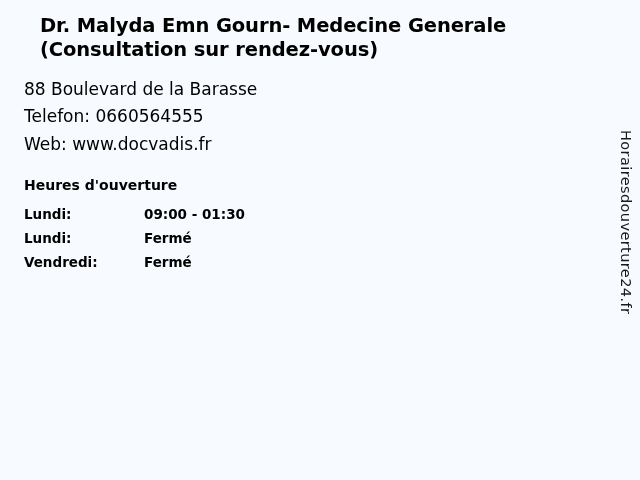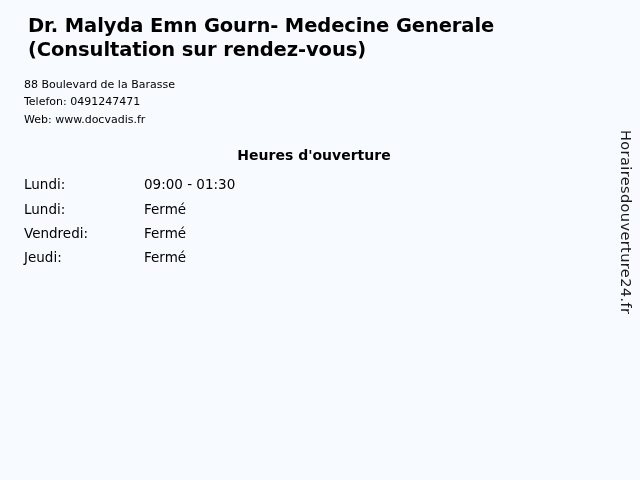--- a/index.html
+++ b/index.html
@@ -23,40 +23,40 @@
     position: absolute;
     left: 24px;
     top: 14px;
     width: 580px;
   }
   .title {
     font-size: 19.5px;
     font-weight: bold;
     line-height: 1.22;
     letter-spacing: -0.1px;
-    margin: 0 0 14px 4px;
+    margin: 0 0 14px 16px;
     max-width: 580px;
   }
   .address-block {
-    font-size: 11px;
+    font-size: 17px;
     line-height: 1.63;
     margin-bottom: 18px;
   }
   .address-line {
     white-space: nowrap;
   }
   .hours-heading {
     font-size: 14px;
     font-weight: bold;
     margin: 4px 0 12px 0;
-    text-align: center;
   }
   table.hours {
     border-collapse: collapse;
     font-size: 13.5px;
+    font-weight: bold;
   }
   table.hours td {
     padding: 0 0 6px 0;
     vertical-align: top;
     white-space: nowrap;
     line-height: 1.35;
   }
   table.hours td.day {
     width: 114px;
     padding-right: 6px;
@@ -77,44 +77,40 @@
 <body>
 
 <div class="page">
 
   <div class="content">
 
     <h1 class="title">Dr. Malyda Emn Gourn- Medecine Generale (Consultation sur rendez-vous)</h1>
 
     <div class="address-block">
       <div class="address-line">88 Boulevard de la Barasse</div>
-      <div class="address-line">Telefon: 0491247471</div>
+      <div class="address-line">Telefon: 0660564555</div>
       <div class="address-line">Web: www.docvadis.fr</div>
     </div>
 
     <h2 class="hours-heading">Heures d'ouverture</h2>
 
     <table class="hours">
       <tbody>
         <tr>
           <td class="day">Lundi:</td>
           <td class="value">09:00 - 01:30</td>
         </tr>
         <tr>
           <td class="day">Lundi:</td>
           <td class="value">Fermé</td>
         </tr>
         <tr>
           <td class="day">Vendredi:</td>
           <td class="value">Fermé</td>
         </tr>
-        <tr>
-          <td class="day">Jeudi:</td>
-          <td class="value">Fermé</td>
-        </tr>
       </tbody>
     </table>
 
   </div>
 
   <div class="watermark">Horairesdouverture24.fr</div>
 
 </div>
 
 </body></html>

